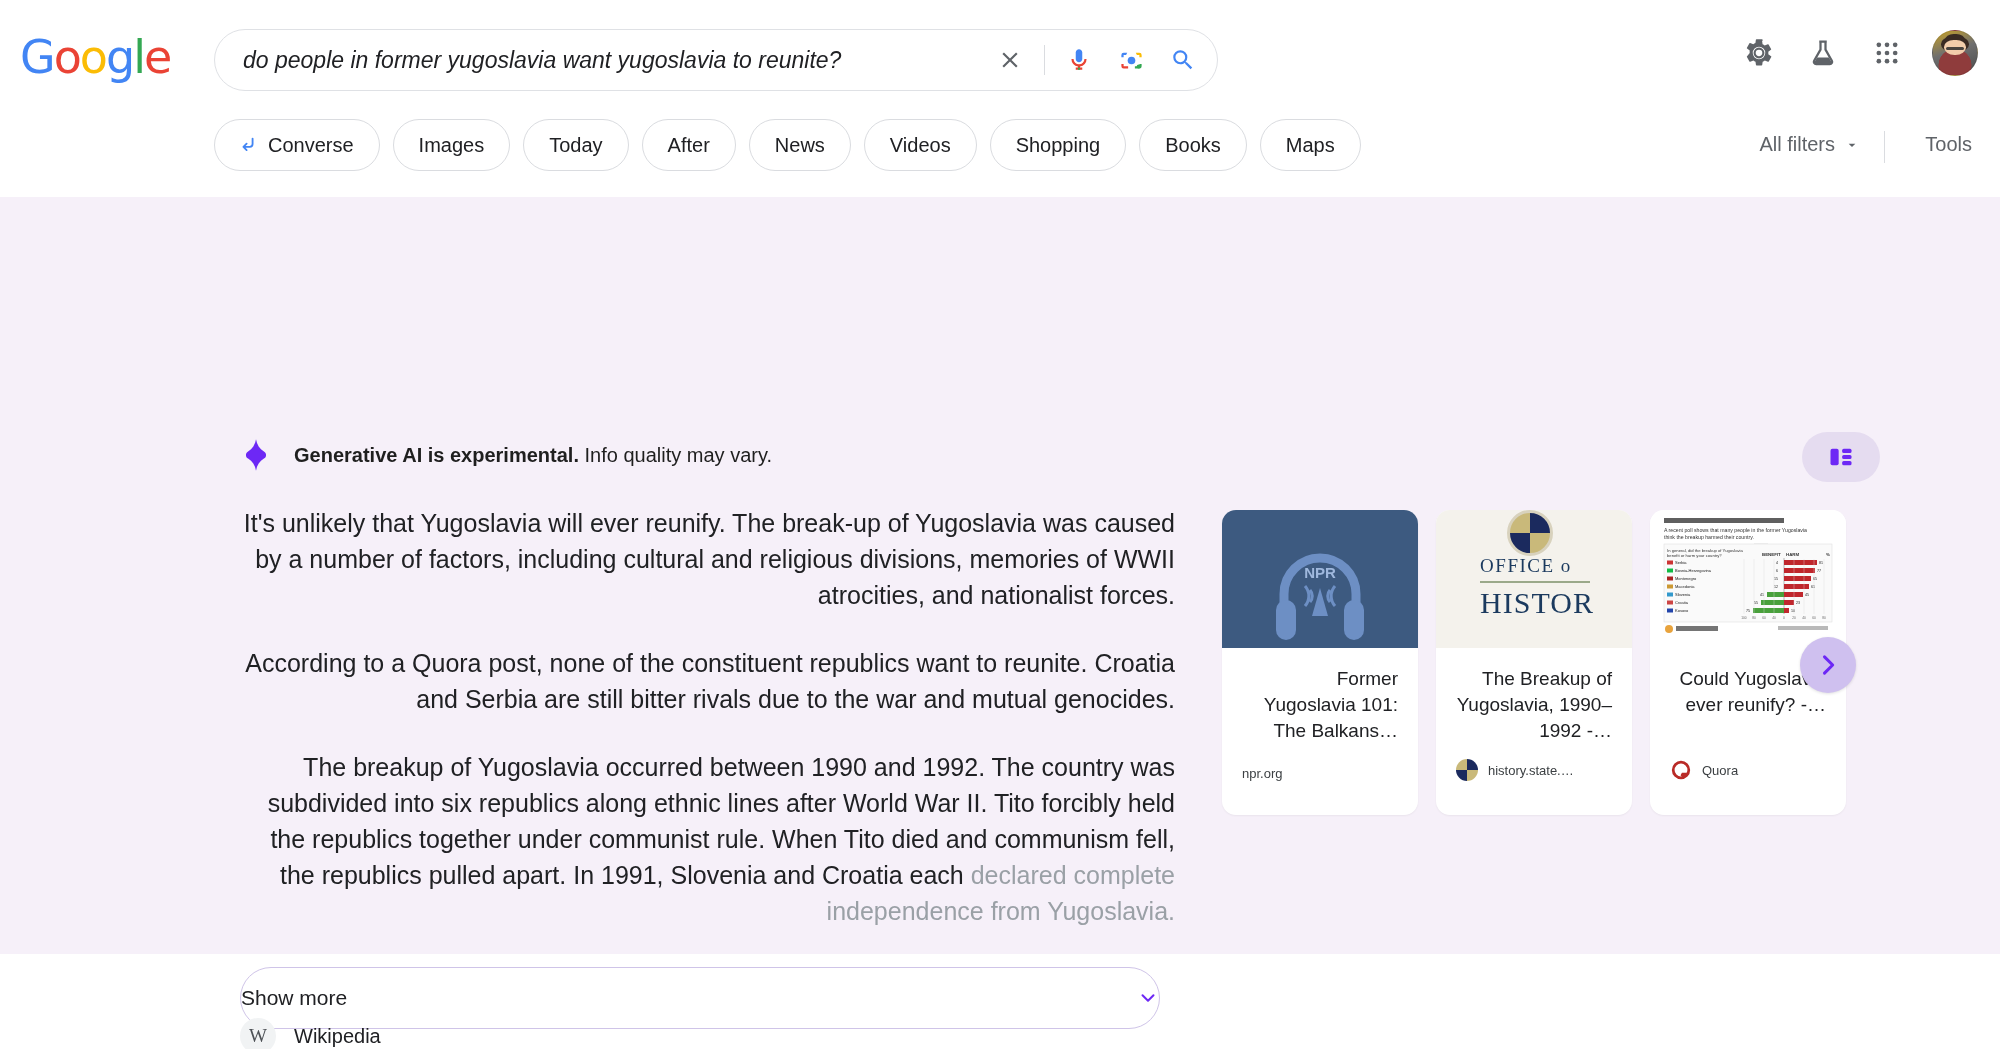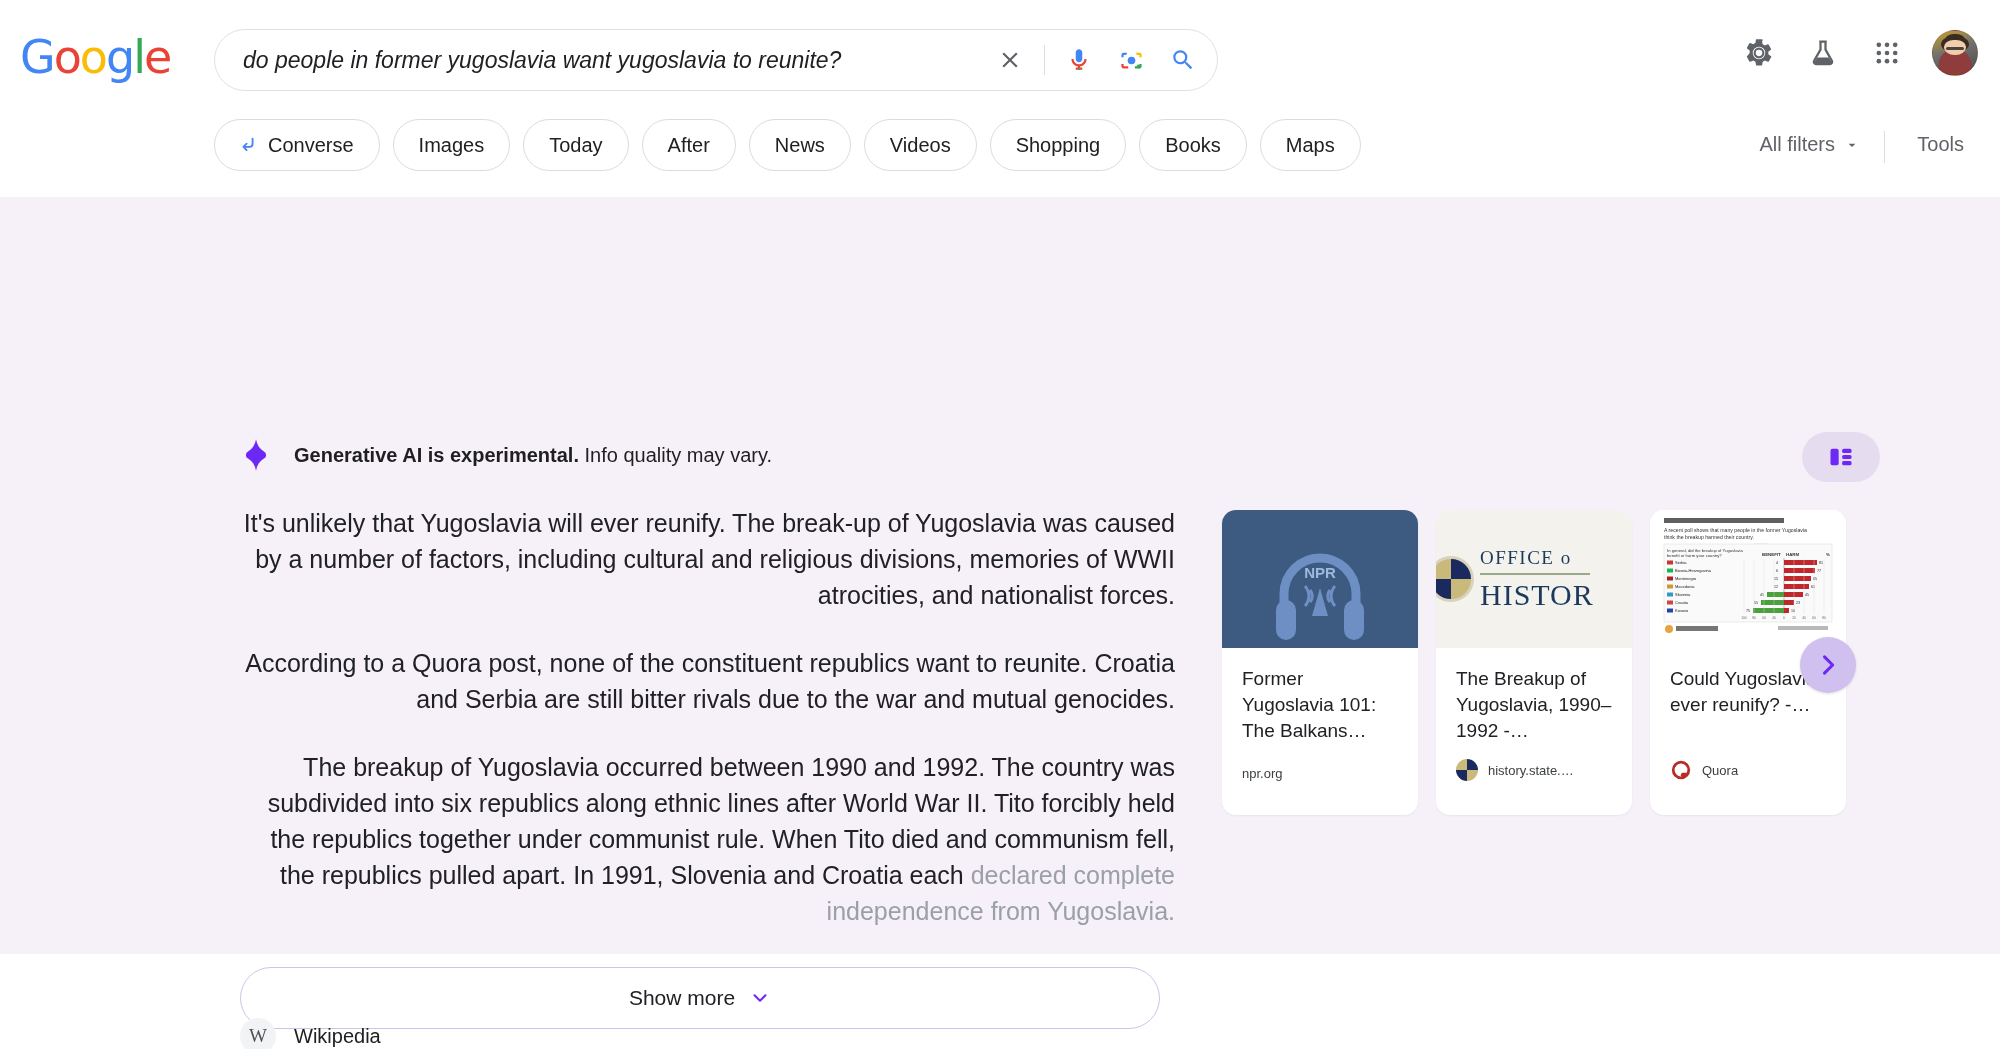--- a/index.html
+++ b/index.html
@@ -64,21 +64,21 @@
   .chip {
     height:52px; border:1px solid #dadce0; border-radius:26px; background:#fff;
     display:flex; align-items:center; padding:0 25px; gap:9px;
     font-size:20px; color:#202124; cursor:pointer; white-space:nowrap;
   }
   .chip.converse { padding-left:22px; }
 
   .filters { position:absolute; right:140px; top:133px; display:flex; align-items:center; gap:9px;
              font-size:20px; color:#5f6368; cursor:pointer; }
   .filters-div { position:absolute; right:115px; top:131px; width:1px; height:32px; background:#dadce0; }
-  .tools { position:absolute; right:36px; top:133px; font-size:20px; color:#5f6368; cursor:pointer; }
+  .tools { position:absolute; right:28px; top:133px; font-size:20px; color:#5f6368; cursor:pointer; }
 
   
   .ai-panel {
     position:absolute; left:0; top:197px; width:2000px; height:757px;
     background:#f6f0f9; border-radius:0 0 0 0;
   }
   .ai-inner { position:relative; width:100%; height:100%; }
 
   .disclaimer { position:absolute; left:238px; top:240px; display:flex; align-items:center; gap:20px; }
   .sparkle { width:36px; height:36px; flex:none; }
@@ -93,42 +93,42 @@
   }
 
   .answer { position:absolute; left:240px; top:308px; width:935px;text-align:right; }
   .answer p { margin:0 0 32px 0; font-size:25px; line-height:1.44; color:#202124; }
   .answer p:last-child { margin-bottom:0;margin-top:32px; }
   .fade-line { color:#9aa0a6; }
 
   .show-more {
     position:absolute; left:240px; top:770px; width:920px; height:62px;
     border:1px solid #cfc4e8; border-radius:31px; background:transparent;
-    display:flex; align-items:center; justify-content:center; gap:14px;
+    display:flex; align-items:center; justify-content:space-between; gap:14px;
     font-size:21px; color:#202124; cursor:pointer;
   }
 
   
   .cards { position:absolute; left:1222px; top:313px; display:flex; gap:18px; }
   .card {
     width:196px; height:305px; background:#fff; border-radius:14px;
     overflow:hidden; cursor:pointer; flex:none; display:flex; flex-direction:column;
     box-shadow:0 1px 2px rgba(0,0,0,.05);
   }
   .card-thumb { width:196px; height:138px; flex:none; position:relative; overflow:hidden; }
   .card-body { padding:18px 20px 0 20px; flex:1; display:flex; flex-direction:column; }
-  .card-title { font-size:19px; line-height:1.36; color:#202124; font-weight:500; }
+  .card-title { font-size:19px; line-height:1.36; color:#202124; font-weight:500;text-align:right; }
   .card-src { margin-top:auto; padding-bottom:34px; display:flex; align-items:center; gap:10px;
               font-size:13px; color:#3c4043; }
   .src-favicon { width:22px; height:22px; border-radius:50%; flex:none; }
 
   
   .thumb-npr { background:#3d5a80; display:flex; align-items:flex-end; justify-content:center; }
   
-  .thumb-state { background:#f4f2ec; display:flex; align-items:center; }
+  .thumb-state { background:#f4f2ec; display:flex; align-items:center;flex-direction:column; }
   .state-seal {
     width:46px; height:46px; border-radius:50%; margin-left:-8px; flex:none;
     background:conic-gradient(#1b2a5e 0 25%, #c9b97a 0 50%, #1b2a5e 0 75%, #c9b97a 0 100%);
     border:3px solid #d8d2bd;
   }
   .state-txt { margin-left:6px; font-family:"Liberation Serif", serif; color:#1b3a5e; line-height:1; }
   .state-txt .l1 { font-size:19px; letter-spacing:1.5px; }
   .state-txt .rule { height:2px; background:#9aa98a; margin:6px 0 5px 0; width:110px; }
   .state-txt .l2 { font-size:30px; letter-spacing:1px; }
   

